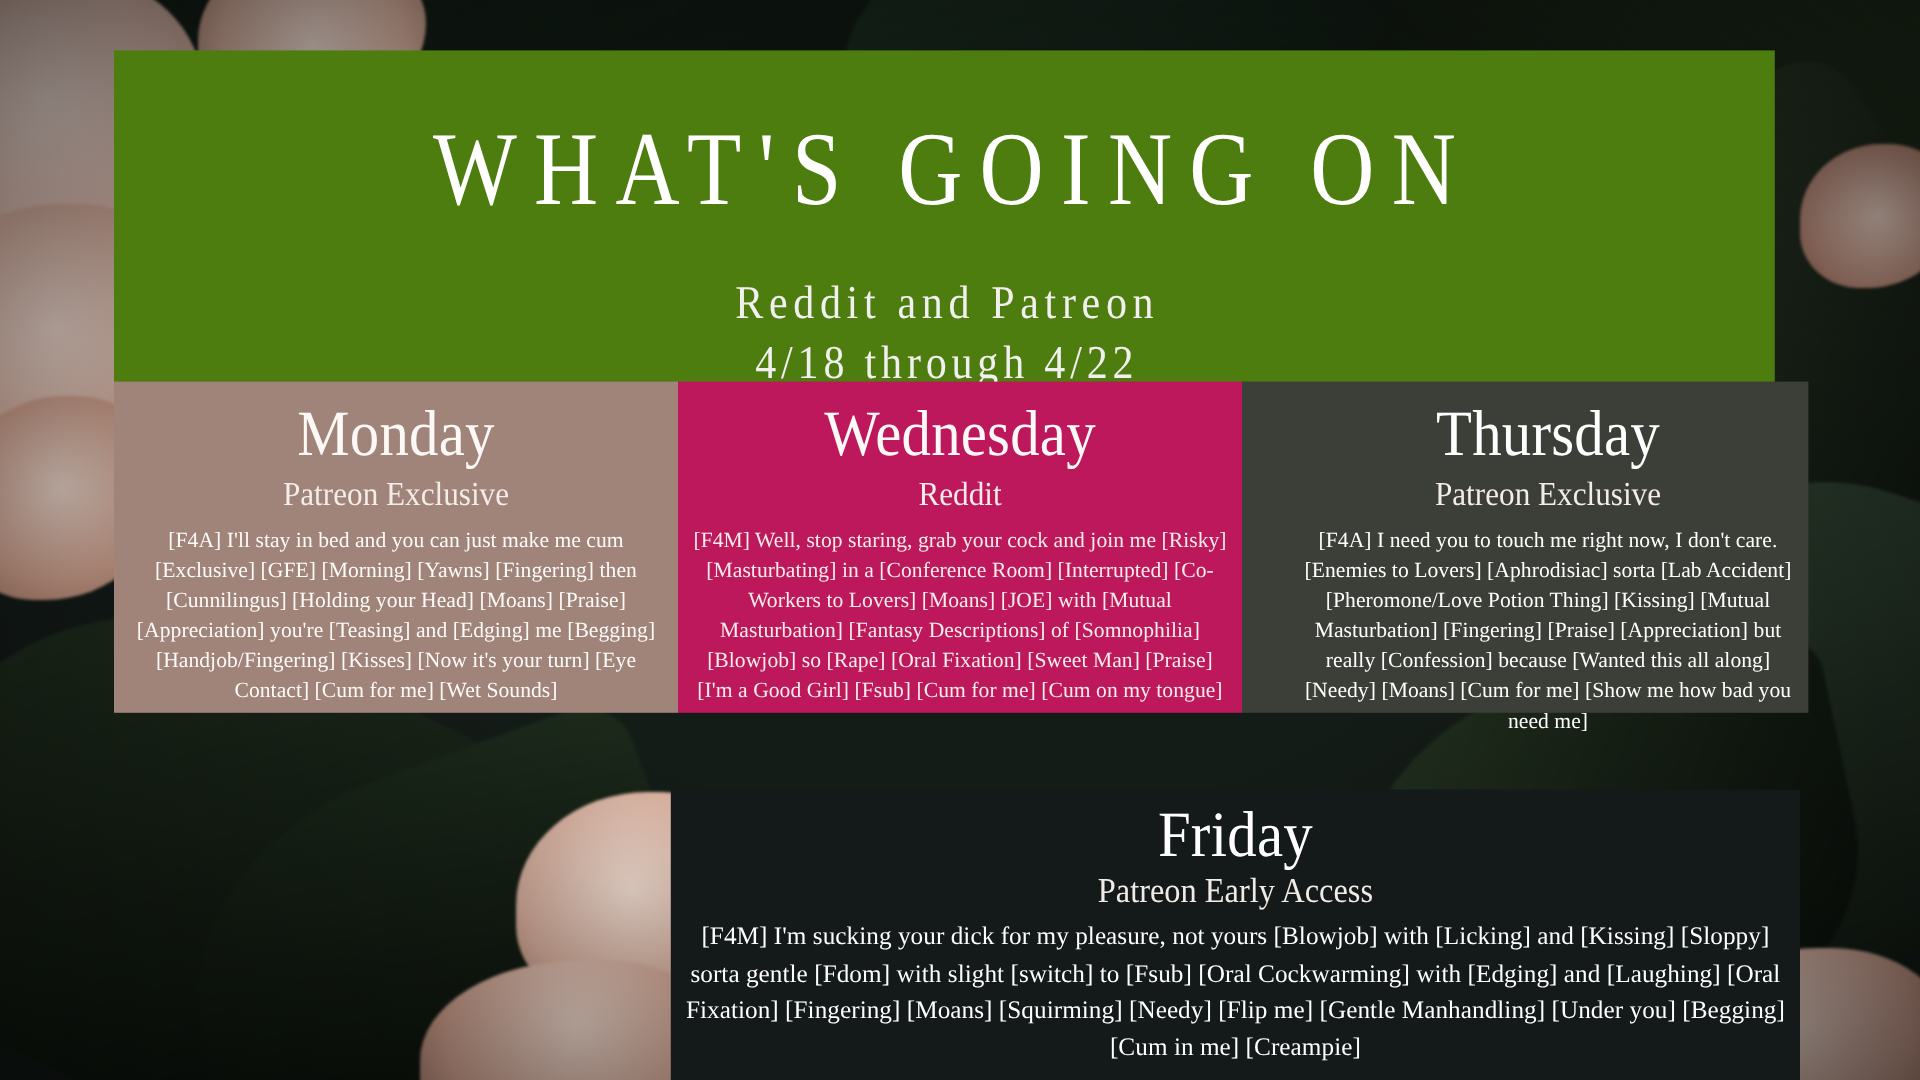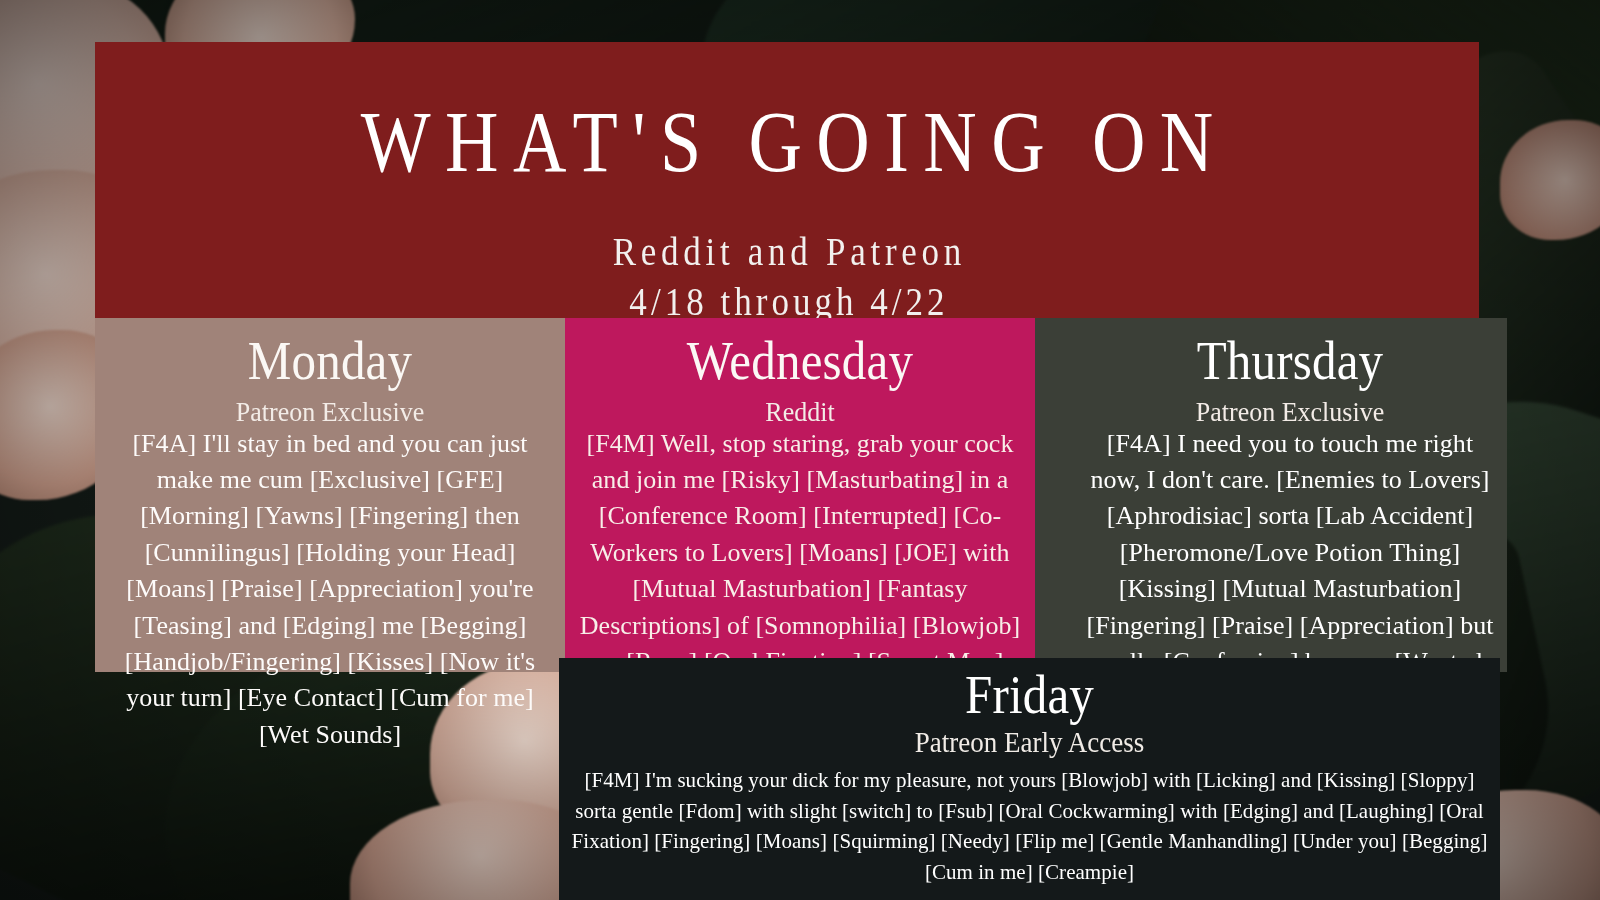--- a/index.html
+++ b/index.html
@@ -15,56 +15,56 @@
   #bg .leaf{ position:absolute; border-radius:50% 12% 50% 12%; filter:blur(1.5px); }
   #bg .petal{ position:absolute; border-radius:55% 45% 60% 40%; filter:blur(1.2px); }
   #bg .vign{ position:absolute; inset:0;
      background:radial-gradient(ellipse at 50% 50%, rgba(0,0,0,0) 35%, rgba(0,0,0,.55) 100%); }
 
   
   .panel{ position:absolute; }
 
   #header-panel{
     left:95px; top:42px; width:1384px; height:283px;
-    background:#7f1d1d;
+    background:#4d7c0f;
     display:flex; flex-direction:column; align-items:center;
     padding-top:56px;
   }
   #main-title{
     color:#ffffff; font-size:74px; line-height:1;
     letter-spacing:.195em; text-indent:.195em;
     font-weight:400;
     font-family:"Liberation Serif", serif;
     transform:scaleY(1.18); transform-origin:top center;
   }
   #subtitle-block{ margin-top:58px; text-align:center; color:#f2f0ee; }
   #sub-line-1{ font-size:35px; letter-spacing:.135em; text-indent:.135em; line-height:1.12;
     transform:scaleY(1.12); transform-origin:top center; }
   #sub-line-2{ font-size:35px; letter-spacing:.115em; text-indent:.115em; line-height:1.18;
     transform:scaleY(1.12); transform-origin:top center; margin-top:10px; }
 
   
-  .day-col{ position:absolute; top:318px; height:354px; padding:0 10px; text-align:center; }
+  .day-col{ position:absolute; top:318px; height:276px; padding:0 10px; text-align:center; }
 
   #col-monday   { left:95px;   width:470px; background:#a08379; }
   #col-wednesday{ left:565px;  width:470px; background:#be185d; }
   #col-thursday { left:1035px; width:472px; background:#3b3f37;padding-left:48px; }
 
   .day-name{
     color:#ffffff; font-size:49px; line-height:1.04; font-weight:400;
     margin-top:16px; letter-spacing:.004em;
     transform:scaleY(1.1); transform-origin:top center;
   }
   #col-monday .day-name, #col-wednesday .day-name { color:#fbf8f5; }
   .day-sub{
     color:#f3ece7; font-size:26px; line-height:1.1; margin-top:12px;
     transform:scaleY(1.08); transform-origin:top center;
   }
   .day-body{
-    color:#ffffff; font-size:26px; line-height:1.40; 
+    color:#ffffff; font-size:18px; line-height:1.40; margin-top:12px;
     letter-spacing:.002em;
   }
   #col-monday .day-body{ color:#fdfbfa; }
   #col-wednesday .day-body{ color:#f8eee8; }
   #col-thursday .day-body{ color:#ffffff; }
 
   
   #col-friday{
     position:absolute; left:538px; top:658px; width:941px; height:242px;
     background:#14191a; text-align:center; padding:0 12px;margin-left:21px;

